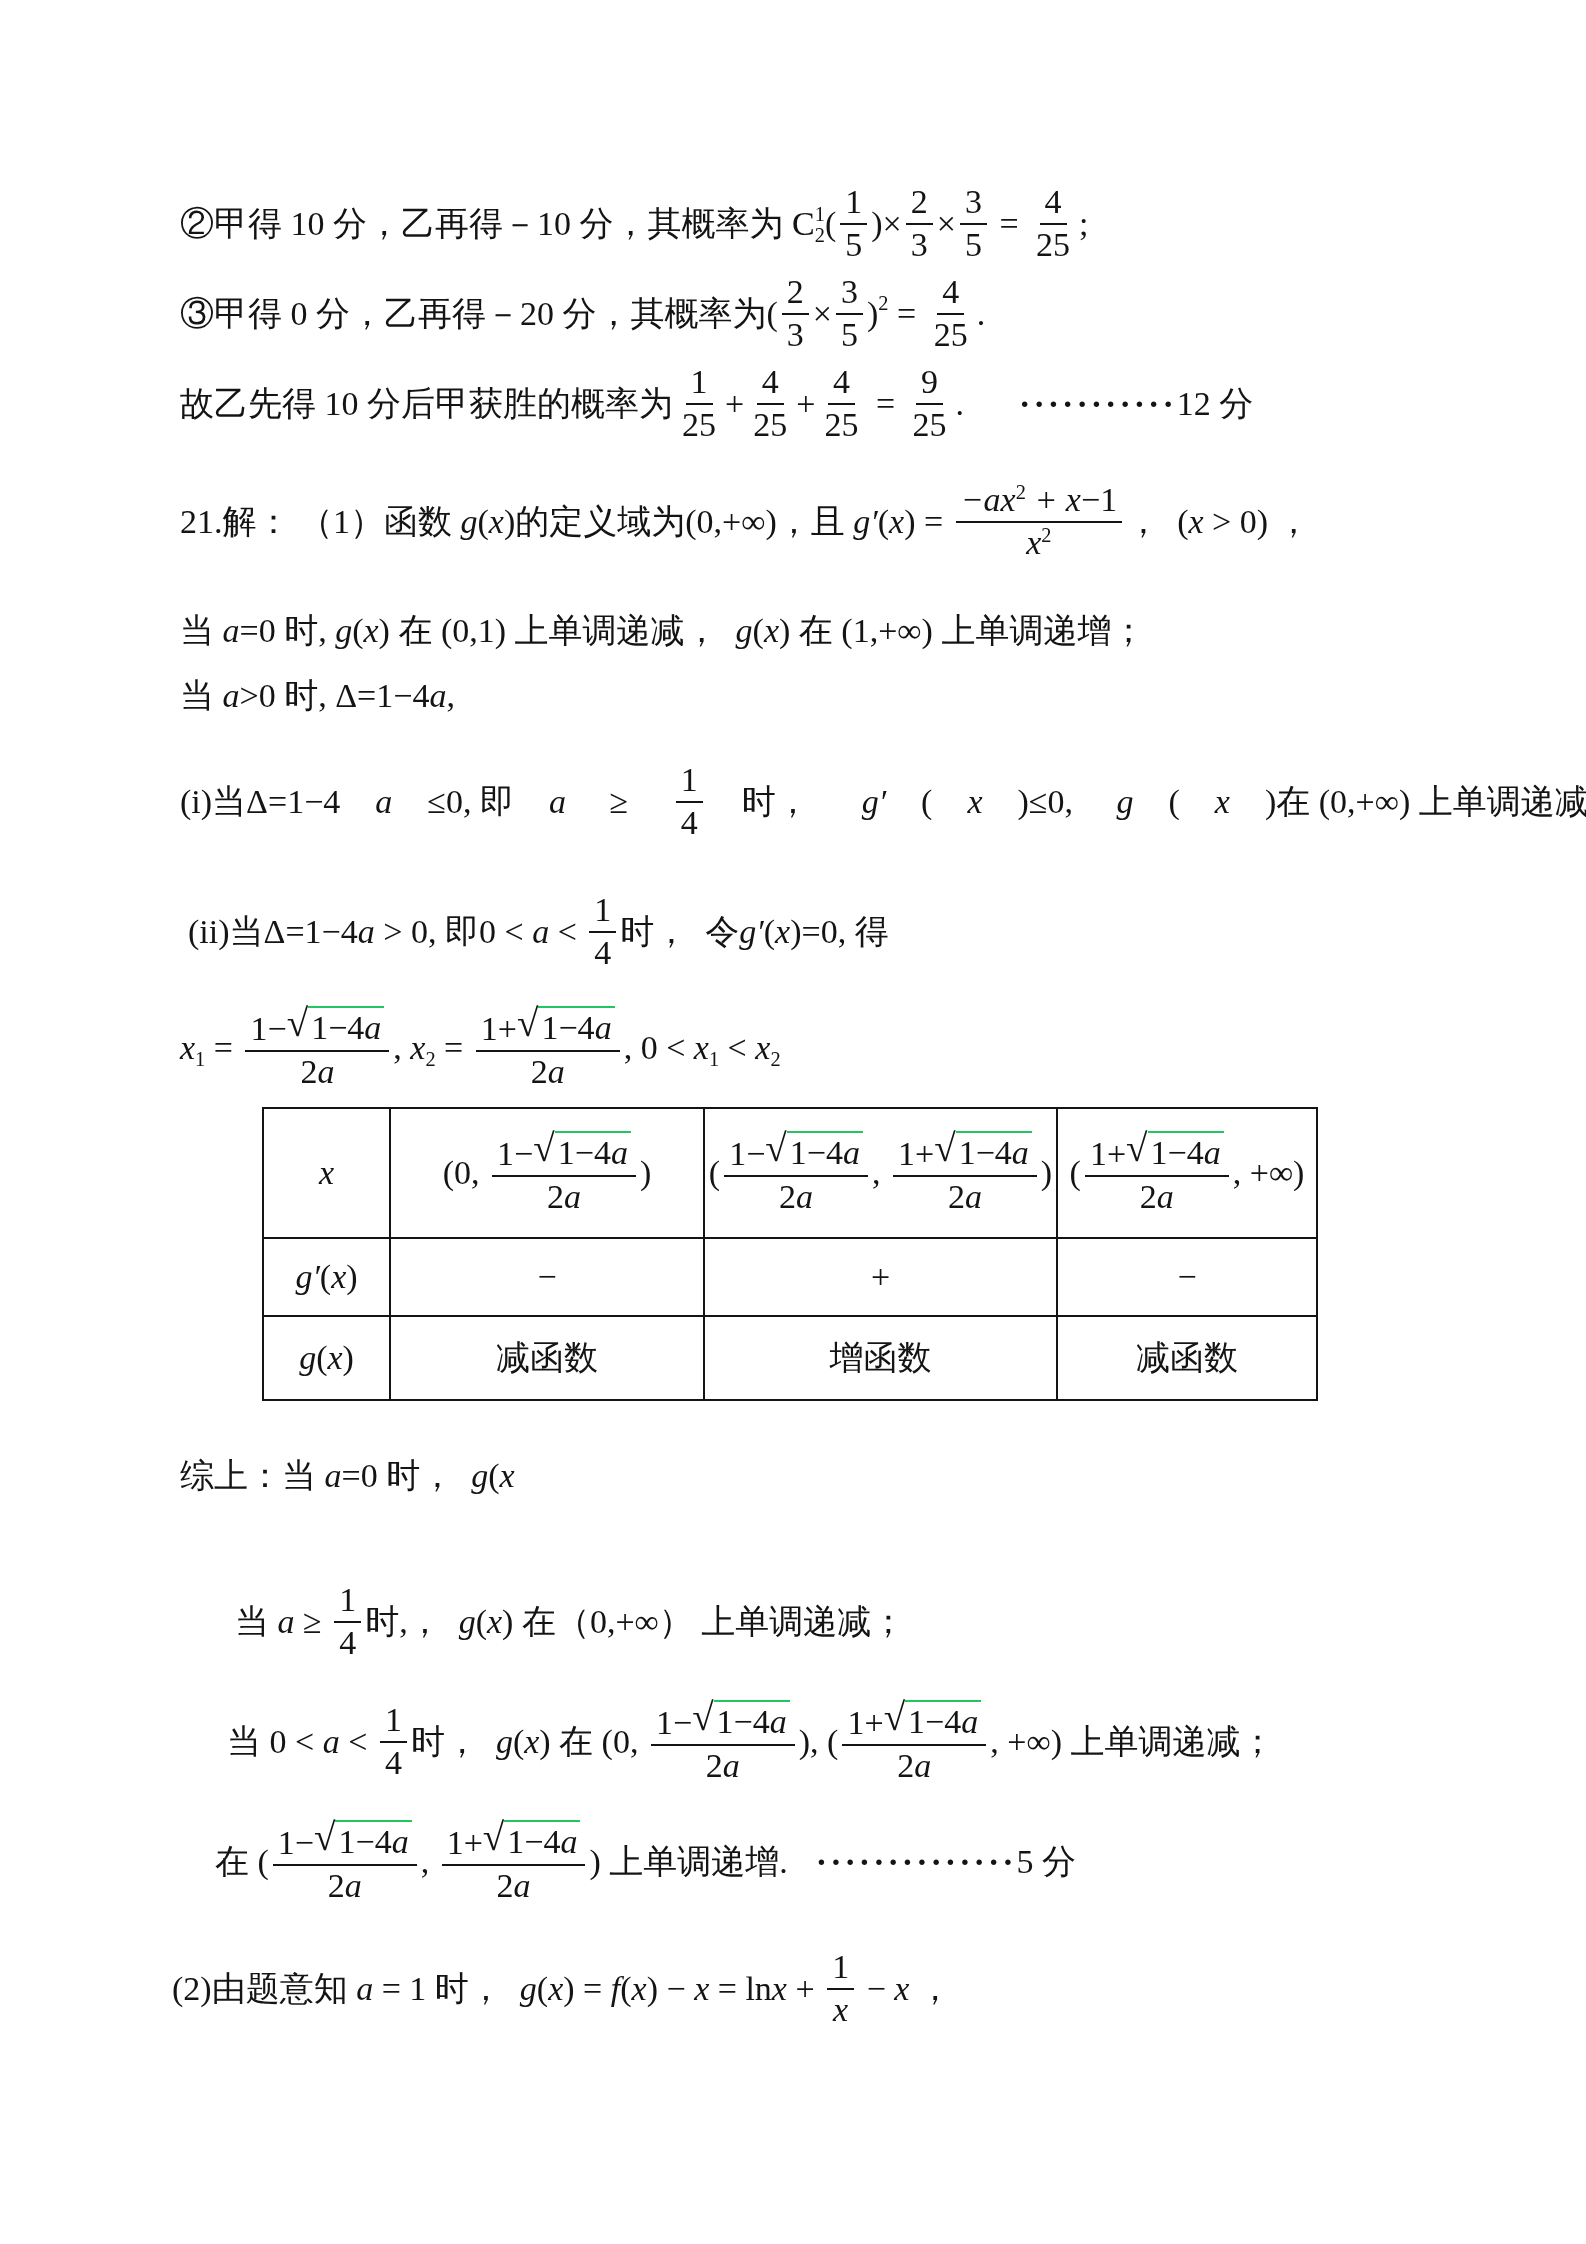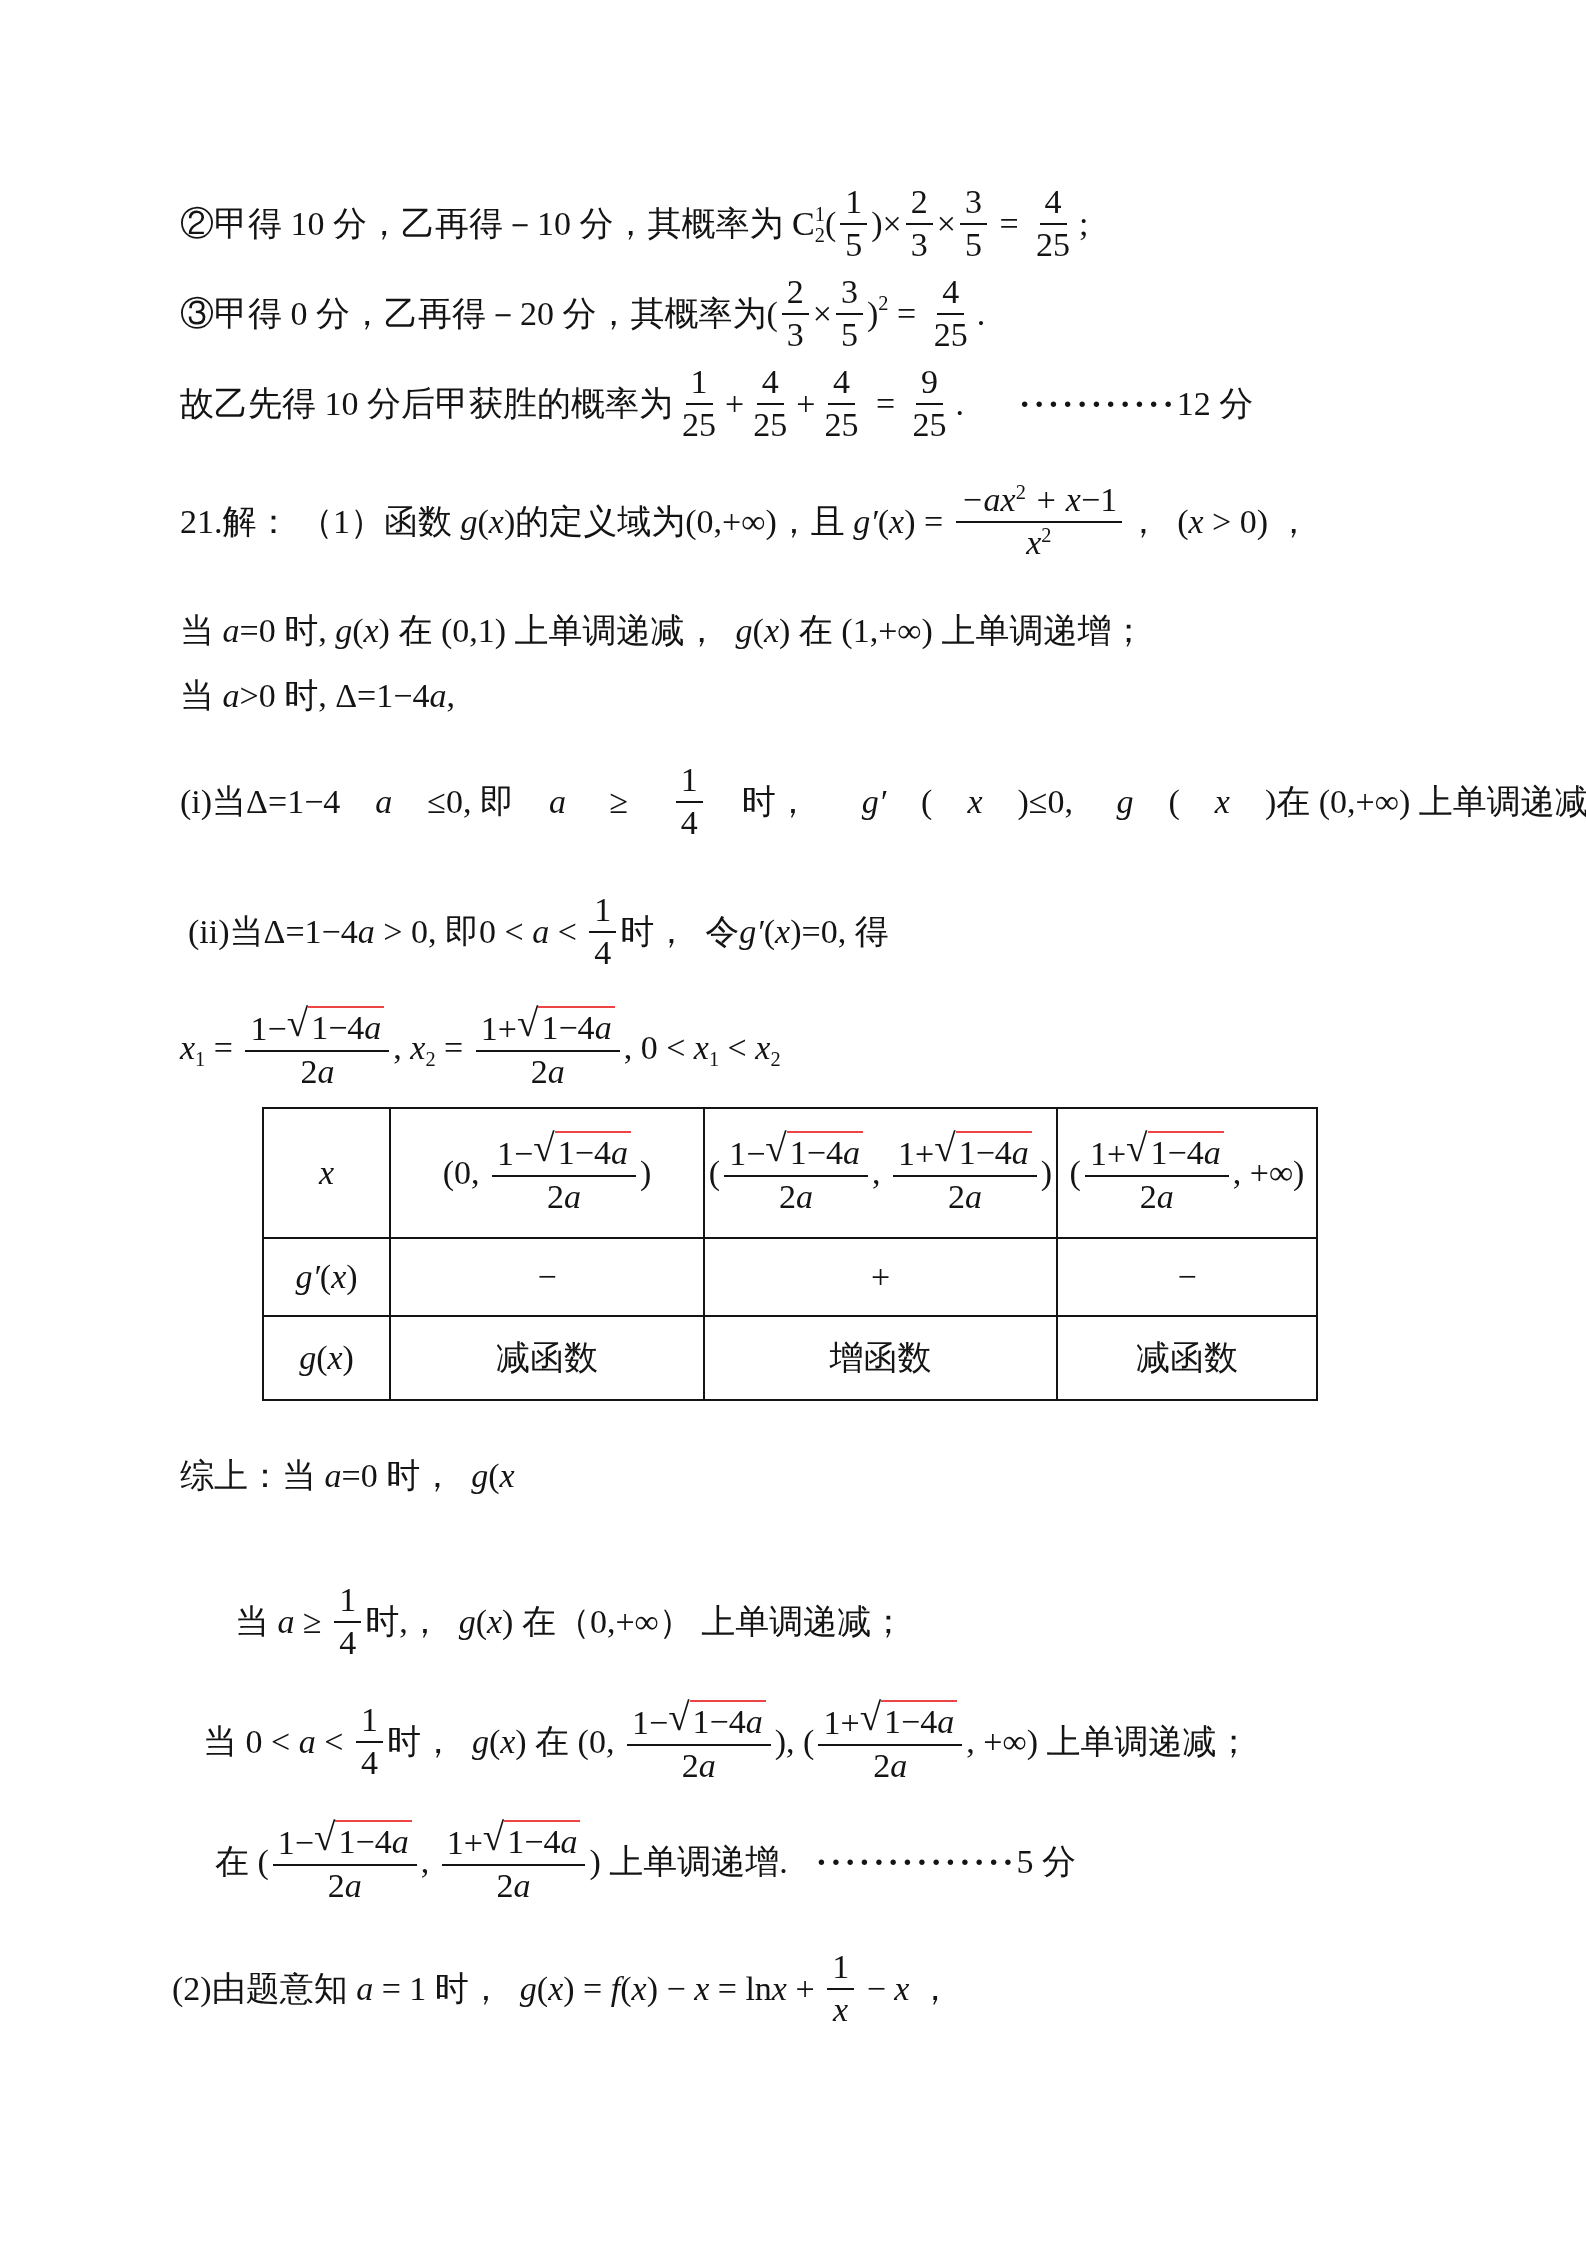--- a/index.html
+++ b/index.html
@@ -14,21 +14,21 @@
   .line{position:absolute;display:flex;align-items:center;white-space:pre;}
   .t{white-space:pre;}
   .it{font-style:italic;white-space:pre;}
   
   .frac{display:inline-flex;flex-direction:column;align-items:center;margin:0 4px;vertical-align:middle;}
   .num{display:block;padding:0 5px 2px;border-bottom:2px solid #141414;text-align:center;line-height:1.08;white-space:pre;}
   .den{display:block;padding:2px 5px 0;text-align:center;line-height:1.08;white-space:pre;}
   
   .sqrt{display:inline-flex;align-items:flex-start;vertical-align:text-bottom;}
   .rq{line-height:1;font-size:1.15em;transform:translateY(-3px);}
-  .rc{border-top:2px solid #ef4444;padding:0 3px;line-height:1.15;white-space:pre;}
+  .rc{border-top:2px solid #22c55e;padding:0 3px;line-height:1.15;white-space:pre;}
   
   sup,sub{font-size:0.6em;line-height:1;}
   .line > sup{transform:translateY(-0.55em);}
   .line > sub{transform:translateY(0.55em);}
   
   .ss{display:inline-flex;flex-direction:column;align-items:flex-start;font-size:0.6em;line-height:1.05;transform:translateY(1px);}
   
   .lead{font-weight:bold;letter-spacing:3px;margin-left:55px;}
   .l14x .lead{margin-left:28px;}
   
@@ -36,21 +36,21 @@
   .l2 {top:258px;left:180px;height:112px;}
   .l3 {top:348px;left:180px;height:112px;}
   .l4 {top:458px;left:180px;height:128px;}
   .l5 {top:592px;left:180px;height:78px;}
   .l6 {top:664px;left:180px;height:64px;}
   .l7 {top:738px;left:180px;height:128px;gap:35px;}
   .l8 {top:868px;left:180px;height:128px;margin-left:8px;}
   .l9 {top:988px;left:180px;height:120px;}
   .l11{top:1438px;left:180px;height:76px;}
   .l12{top:1556px;left:235px;height:132px;}
-  .l13{top:1676px;left:203px;height:132px;}
+  .l13{top:1676px;left:227px;height:132px;}
   .l14{top:1796px;left:215px;height:132px;}
   .l15{top:1928px;left:172px;height:122px;}
   
   table.tbl{
     position:absolute;top:1107px;left:262px;
     border-collapse:collapse;table-layout:fixed;
     width:1054px;
   }
   table.tbl td{
     border:2px solid #141414;

